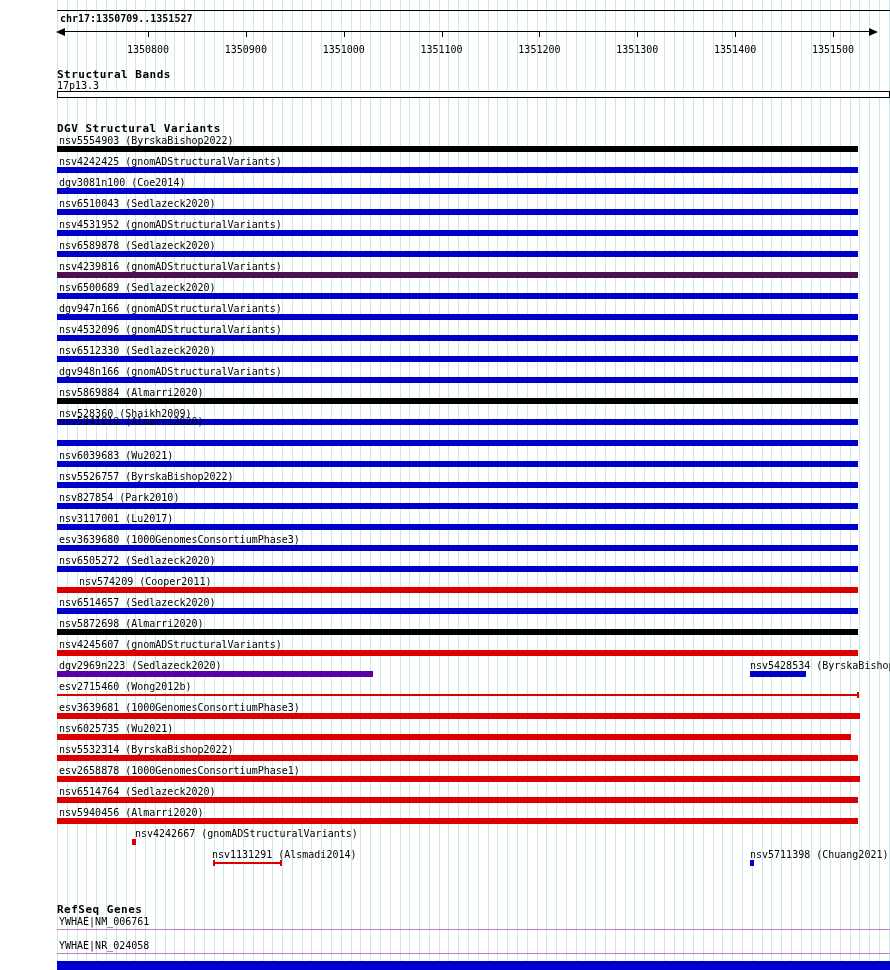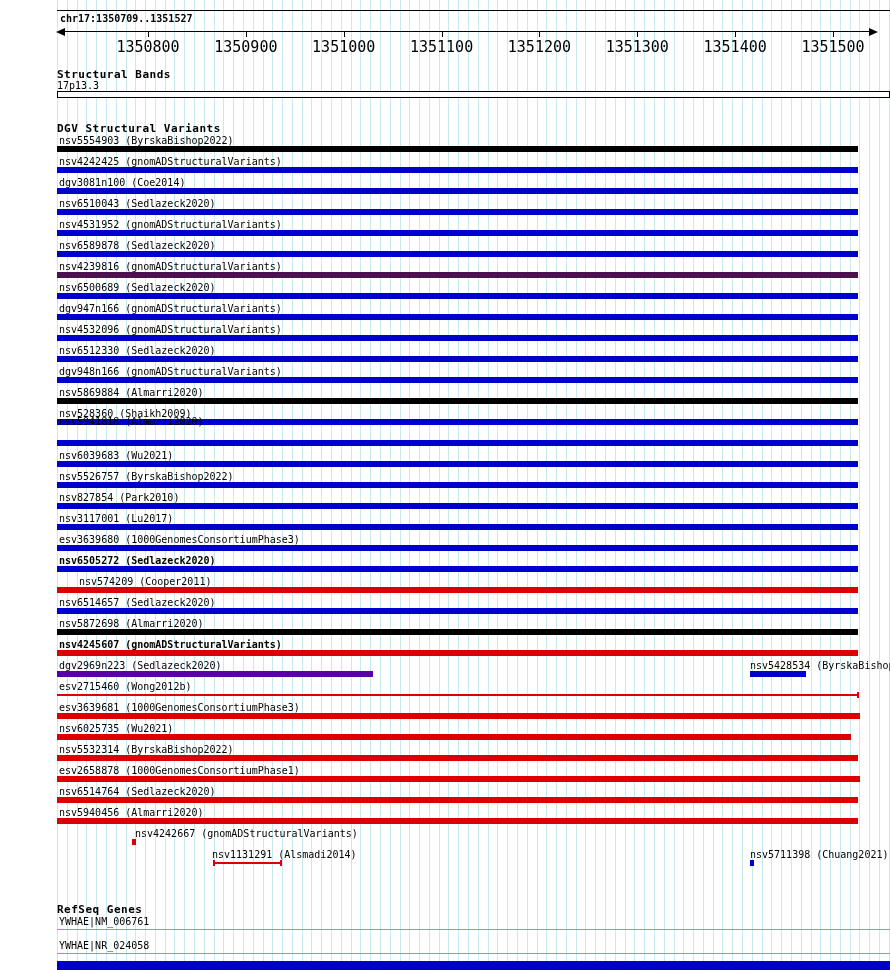--- a/index.html
+++ b/index.html
@@ -10,21 +10,21 @@
   .abs{position:absolute}
   .grid{left:57px;top:0;width:833px;height:970px;
         background:repeating-linear-gradient(to right,#c9e9ec 0,#c9e9ec 1px,transparent 1px,transparent 9.786px)}
   .topline{left:57px;top:10px;width:833px;height:1px;background:#000}
   .pos-label{left:60px;top:13px;font-size:10px;font-weight:bold;white-space:pre}
   .ruler-line{left:64px;top:31px;width:806px;height:1px;background:#000}
   .arrow{width:0;height:0;border-top:4px solid transparent;border-bottom:4px solid transparent}
   .arrow-left{left:56px;top:28px;border-right:9px solid #000}
   .arrow-right{left:869px;top:28px;border-left:9px solid #000}
   .ruler-tick{top:32px;width:1px;height:5px;background:#000}
-  .ruler-tick-label{top:38px;transform:translateX(-50%);font-size:15px;white-space:pre}
+  .ruler-tick-label{top:44px;transform:translateX(-50%);font-size:10px;white-space:pre}
   .section-title{left:57px;font-weight:bold;letter-spacing:.5px;white-space:pre}
   .feat-label{font-size:10px;line-height:11px;white-space:pre}
   .cyto-box{left:57px;top:91px;width:833px;height:7px;background:#fff;border:1px solid #000}
 </style>
 </head>
 <body>
 
 <div class="abs grid"></div>
 
 <div class="abs topline"></div>
@@ -91,29 +91,29 @@
     <div class="abs feat-label" style="left: 59px; top: 450px;">nsv6039683 (Wu2021)</div>
     <div class="abs" style="left: 57px; top: 461px; width: 801px; height: 6px; background: rgb(0, 0, 204);"></div>
     <div class="abs feat-label" style="left: 59px; top: 471px;">nsv5526757 (ByrskaBishop2022)</div>
     <div class="abs" style="left: 57px; top: 482px; width: 801px; height: 6px; background: rgb(0, 0, 204);"></div>
     <div class="abs feat-label" style="left: 59px; top: 492px;">nsv827854 (Park2010)</div>
     <div class="abs" style="left: 57px; top: 503px; width: 801px; height: 6px; background: rgb(0, 0, 204);"></div>
     <div class="abs feat-label" style="left: 59px; top: 513px;">nsv3117001 (Lu2017)</div>
     <div class="abs" style="left: 57px; top: 524px; width: 801px; height: 6px; background: rgb(0, 0, 204);"></div>
     <div class="abs feat-label" style="left: 59px; top: 534px;">esv3639680 (1000GenomesConsortiumPhase3)</div>
     <div class="abs" style="left: 57px; top: 545px; width: 801px; height: 6px; background: rgb(0, 0, 204);"></div>
-    <div class="abs feat-label" style="left: 59px; top: 555px; font-weight: bold;">nsv6505272 (Sedlazeck2020)</div>
+    <div class="abs feat-label" style="left: 59px; top: 555px;">nsv6505272 (Sedlazeck2020)</div>
     <div class="abs" style="left: 57px; top: 566px; width: 801px; height: 6px; background: rgb(0, 0, 204);"></div>
     <div class="abs feat-label" style="left: 59px; top: 576px; padding-left: 20px;">nsv574209 (Cooper2011)</div>
     <div class="abs" style="left: 57px; top: 587px; width: 801px; height: 6px; background: rgb(222, 0, 0);"></div>
     <div class="abs feat-label" style="left: 59px; top: 597px;">nsv6514657 (Sedlazeck2020)</div>
     <div class="abs" style="left: 57px; top: 608px; width: 801px; height: 6px; background: rgb(0, 0, 204);"></div>
     <div class="abs feat-label" style="left: 59px; top: 618px;">nsv5872698 (Almarri2020)</div>
     <div class="abs" style="left: 57px; top: 629px; width: 801px; height: 6px; background: rgb(0, 0, 0);"></div>
-    <div class="abs feat-label" style="left: 59px; top: 639px; font-weight: bold;">nsv4245607 (gnomADStructuralVariants)</div>
+    <div class="abs feat-label" style="left: 59px; top: 639px;">nsv4245607 (gnomADStructuralVariants)</div>
     <div class="abs" style="left: 57px; top: 650px; width: 801px; height: 6px; background: rgb(222, 0, 0);"></div>
     <div class="abs feat-label" style="left: 59px; top: 660px;">dgv2969n223 (Sedlazeck2020)</div>
     <div class="abs" style="left: 57px; top: 671px; width: 316px; height: 6px; background: rgb(90, 0, 168);"></div>
     <div class="abs feat-label" style="left: 750px; top: 660px;">nsv5428534 (ByrskaBishop2022)</div>
     <div class="abs" style="left: 750px; top: 671px; width: 56px; height: 6px; background: rgb(0, 0, 204);"></div>
     <div class="abs feat-label" style="left: 59px; top: 681px;">esv2715460 (Wong2012b)</div>
     <div class="abs" style="left: 57px; top: 694px; width: 801px; height: 2px; background: rgb(222, 0, 0);"></div>
     <div class="abs" style="left: 857px; top: 692px; width: 2px; height: 6px; background: rgb(222, 0, 0);"></div>
     <div class="abs feat-label" style="left: 59px; top: 702px;">esv3639681 (1000GenomesConsortiumPhase3)</div>
     <div class="abs" style="left: 57px; top: 713px; width: 803px; height: 6px; background: rgb(222, 0, 0);"></div>

